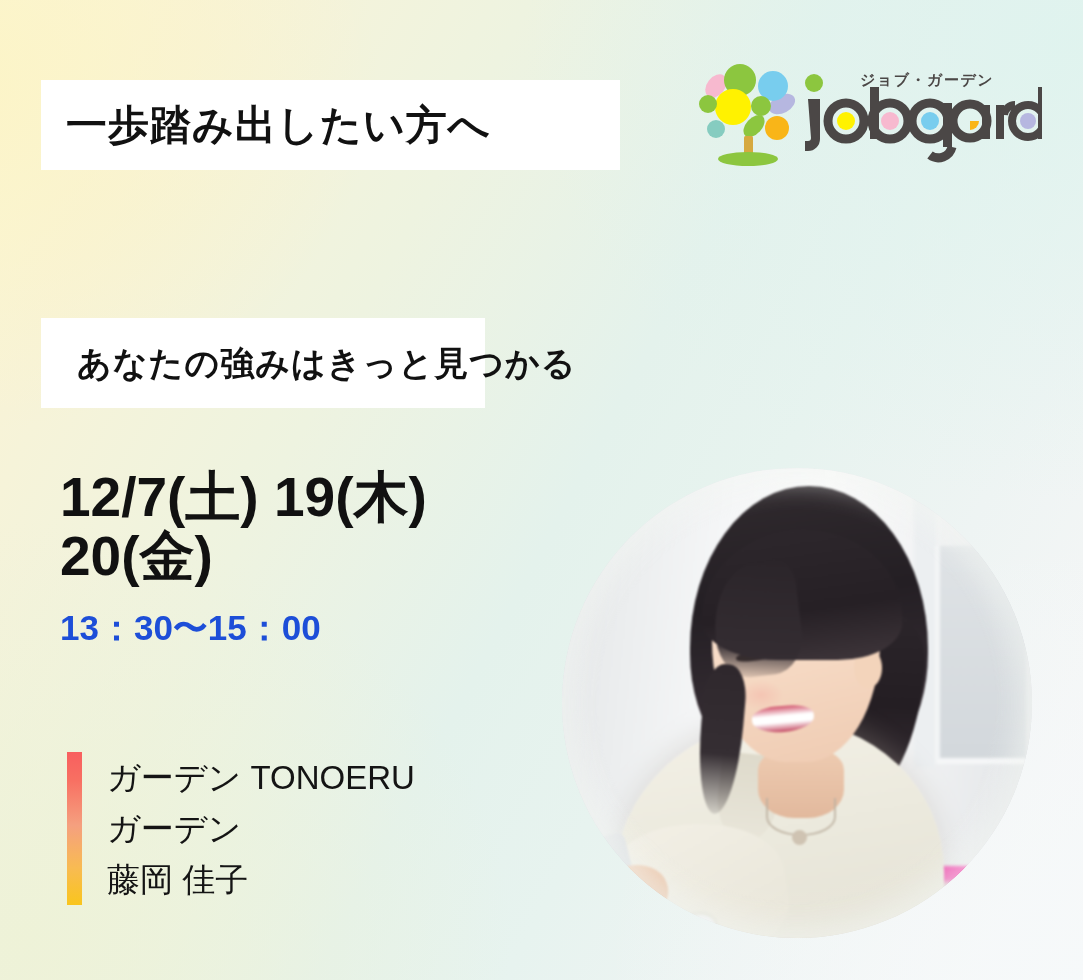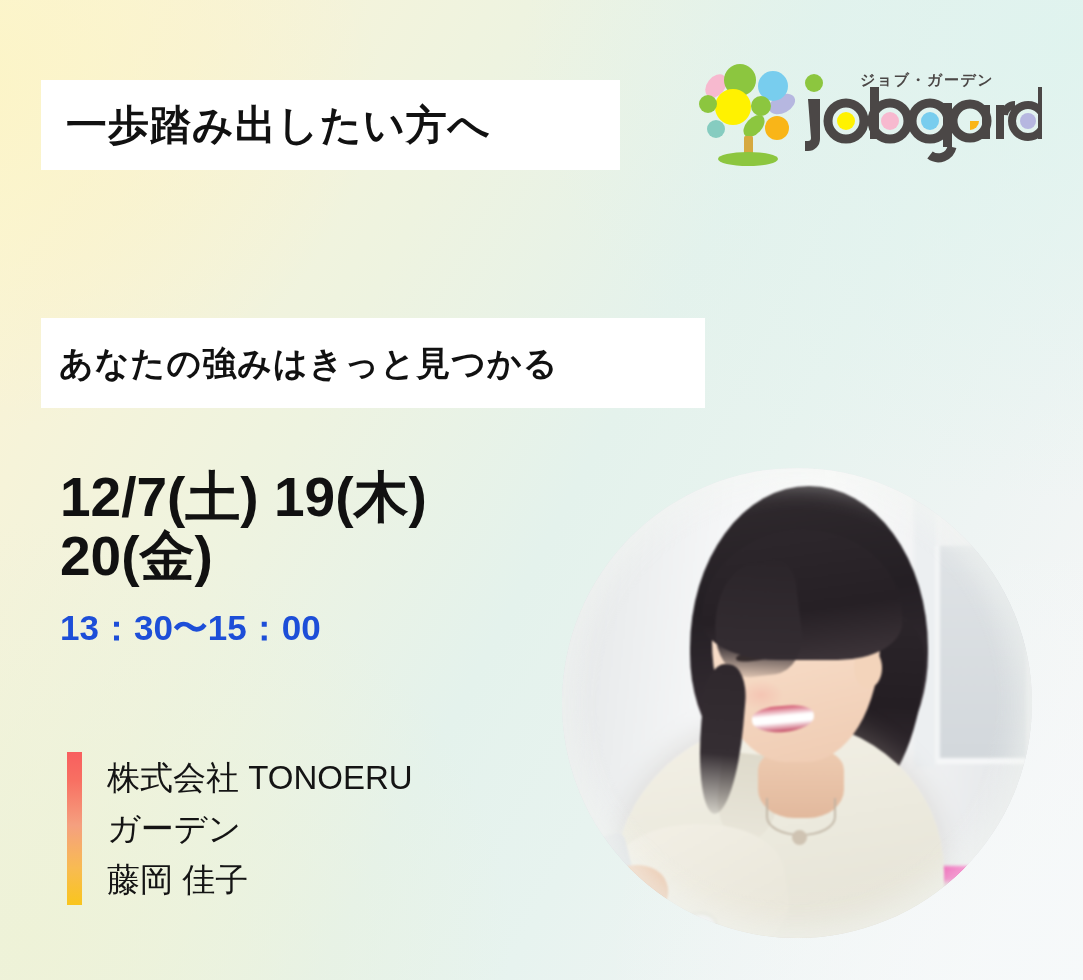--- a/index.html
+++ b/index.html
@@ -82,22 +82,22 @@
     box-sizing: border-box;
   }
   #box-title {
     left: 41px;  top: 184px;
     width: 760px; height: 116px;
     padding-left: 25px;
     box-sizing: border-box;
   }
   #box-sub {
     left: 41px;  top: 318px;
-    width: 664px; height: 90px;
-    padding-left: 18px;
+    width: 444px; height: 90px;
+    padding-left: 36px;
     box-sizing: border-box;
   }
 
   .kicker-text {
     font-size: 41px;
     font-weight: 700;
     color: #111111;
     letter-spacing: 1px;
     white-space: nowrap;
     line-height: 1;
@@ -518,21 +518,21 @@
 
   <div class="date-block">
     <div class="date-line">12/7(土) 19(木)</div>
     <div class="date-line">20(金)</div>
     <div class="time-line">13：30〜15：00</div>
   </div>
 
   <div class="speaker-block">
     <div class="speaker-bar"></div>
     <div class="speaker-lines">
-      <div class="speaker-line">株式会社 TONOERU</div>
+      <div class="speaker-line">ガーデン TONOERU</div>
       <div class="speaker-line">ガーデン</div>
       <div class="speaker-line">藤岡 佳子</div>
     </div>
   </div>
 
   <div class="photo-circle">
     <div class="ph-layers">
       <div class="ph-wall"></div>
       <div class="ph-window2"></div>
       <div class="ph-window"></div>

